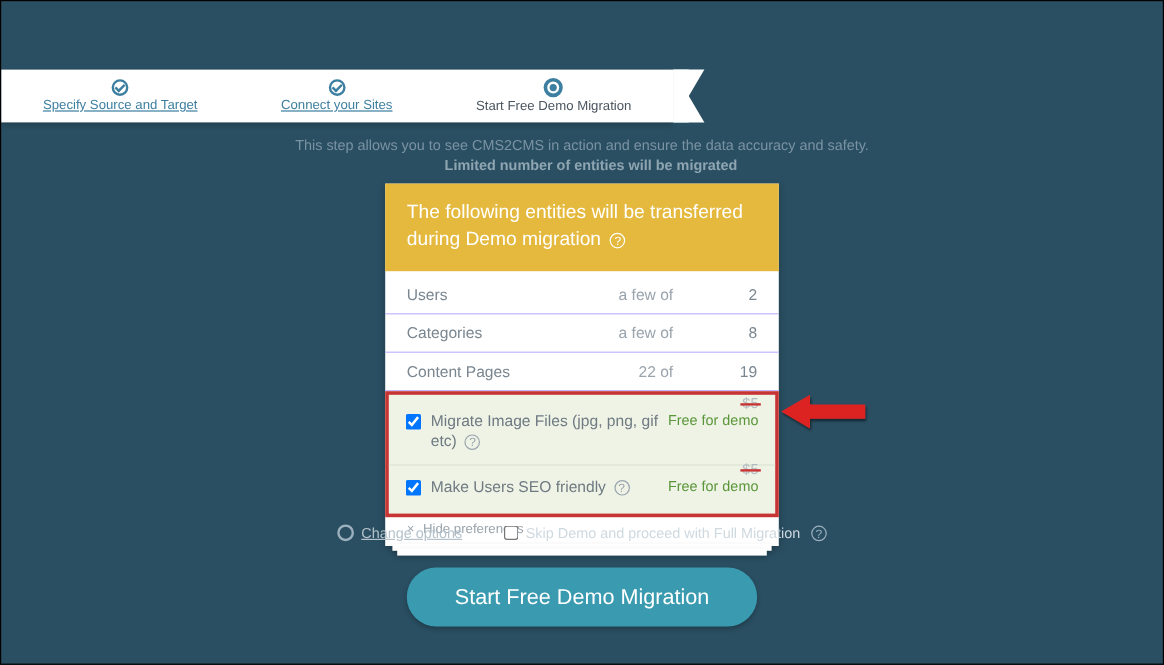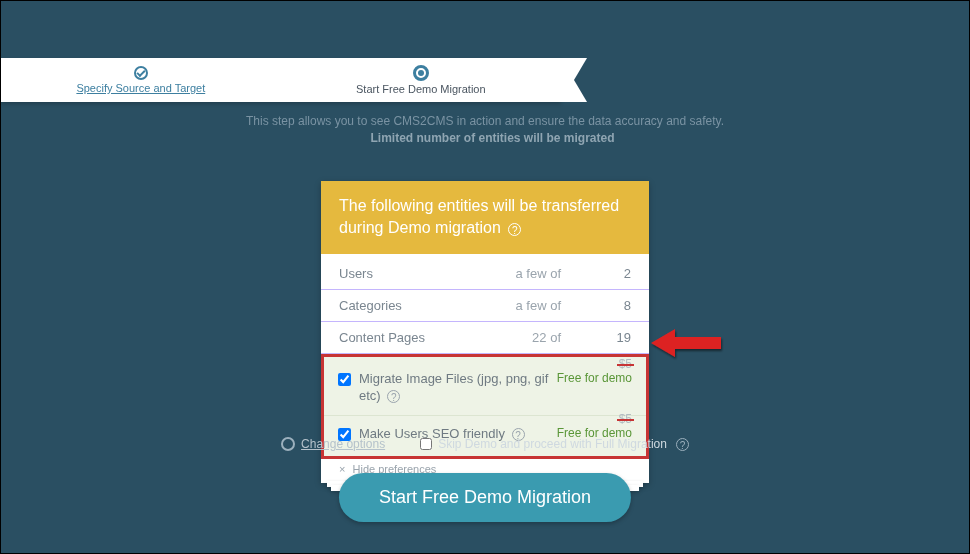--- a/index.html
+++ b/index.html
@@ -83,21 +83,20 @@
     line-height: 1.4;
   }
   .intro b { color: #8fa5b2; padding-left: 15px; }
 
   
   .card {
     position: absolute; top: 152px; left: 320px;
     width: 328px;
     background: #fff;
     box-shadow: 0 2px 6px rgba(0,0,0,.25);
-    margin-top: 28px;
   }
   .card::after, .card::before {
     content:""; position:absolute; left:4px; right:4px; height:6px;
     background:#fff; box-shadow:0 2px 4px rgba(0,0,0,.2);
   }
   .card::before { bottom:-4px; left:6px; right:6px; }
   .card::after  { bottom:-8px; left:10px; right:10px; }
   .card-header {
     background: #e5b93e; color: #fff;
     padding: 14px 18px;
@@ -188,20 +187,24 @@
   }
 </style>
 </head>
 <body>
 
 <div class="ribbon-wrap">
   <div class="ribbon">
     <div class="step done">
       <span class="step-circle"></span>
       <a href="#">Specify Source and Target</a>
+    </div>
+    <div class="step done">
+      <span class="step-circle"></span>
+      <a href="#">Connect your Sites</a>
     </div>
     <div class="step current">
       <span class="step-circle"></span>
       <span>Start Free Demo Migration</span>
     </div>
   </div>
 </div>
 
 <div class="intro">
   <div>This step allows you to see CMS2CMS in action and ensure the data accuracy and safety.</div>

